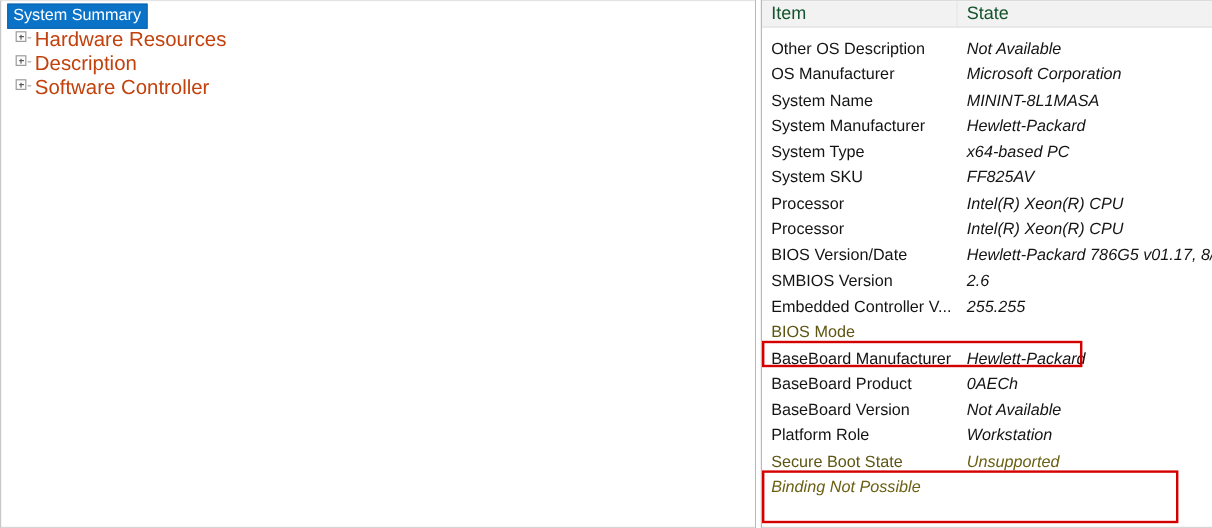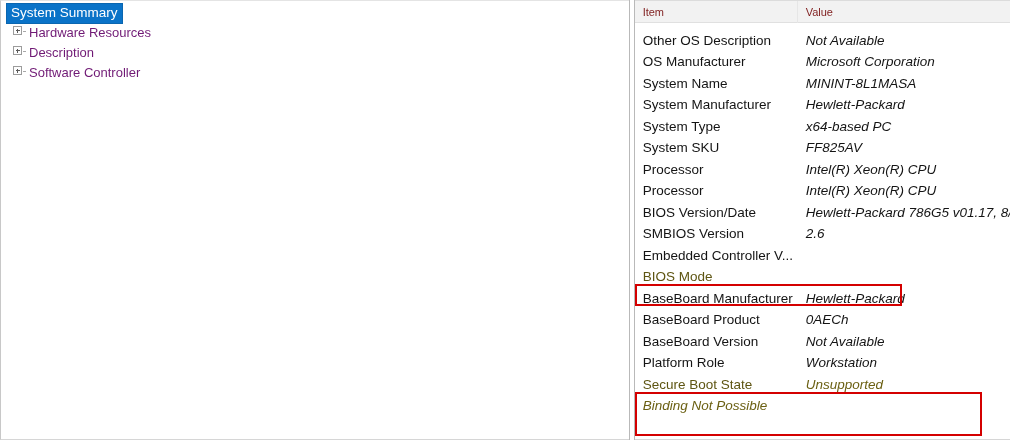--- a/index.html
+++ b/index.html
@@ -83,22 +83,22 @@
   .tree-node .expander .stub {
     position: absolute;
     left: 13px;
     top: 7.5px;
     width: 3px;
     height: 1px;
     background: #a8a8a8;
   }
 
   .tree-node .label {
-    font-size: 13px;
-    color: #701a75;
+    font-size: 17px;
+    color: #c2410c;
     padding-left: 2px;
   }
 
   .tree-node.root {
     padding-left: 5px;
   }
   .tree-node.root .label {
     background: #0a73c8;
     color: #ffffff;
     padding: 1px 4px 2px 4px;
@@ -144,22 +144,22 @@
   .grid-header {
     position: relative;
     height: 22px;
     background: #f2f2f2;
     border-bottom: 1px solid #e0e0e0;
     display: flex;
     align-items: center;
     box-sizing: border-box;
   }
   .grid-header .hcell {
-    font-size: 11px;
-    color: #7f1d1d;
+    font-size: 15px;
+    color: #14532d;
     line-height: 22px;
     box-sizing: border-box;
     padding-left: 8px;
     overflow: hidden;
     white-space: nowrap;
   }
   .grid-header .hcell.item { width: 163px; flex: 0 0 163px; border-right: 1px solid #e6e6e6; }
   .grid-header .hcell.value { flex: 1 1 auto; }
 
   .grid-row {
@@ -240,21 +240,21 @@
   </div>
 
   <div class="splitter"></div>
 
   <div class="detail-pane">
 
     <div class="grid">
 
       <div class="grid-header">
         <div class="hcell item">Item</div>
-        <div class="hcell value">Value</div>
+        <div class="hcell value">State</div>
       </div>
 
       <div id="rows">
           <div class="grid-row">
             <div class="cell item">Other OS Description</div>
             <div class="cell value"><span class="vmain">Not Available</span></div>
           </div>
           <div class="grid-row">
             <div class="cell item">OS Manufacturer</div>
             <div class="cell value"><span class="vmain">Microsoft Corporation</span></div>
@@ -286,20 +286,21 @@
           <div class="grid-row">
             <div class="cell item">BIOS Version/Date</div>
             <div class="cell value"><span class="vmain">Hewlett-Packard 786G5 v01.17, 8/</span></div>
           </div>
           <div class="grid-row">
             <div class="cell item">SMBIOS Version</div>
             <div class="cell value"><span class="vmain">2.6</span></div>
           </div>
           <div class="grid-row">
             <div class="cell item">Embedded Controller V...</div>
+            <div class="cell value"><span class="vmain">255.255</span></div>
           </div>
           <div class="grid-row flagged">
             <div class="cell item">BIOS Mode</div>
           </div>
           <div class="grid-row">
             <div class="cell item">BaseBoard Manufacturer</div>
             <div class="cell value"><span class="vmain">Hewlett-Packard</span></div>
           </div>
           <div class="grid-row">
             <div class="cell item">BaseBoard Product</div>

